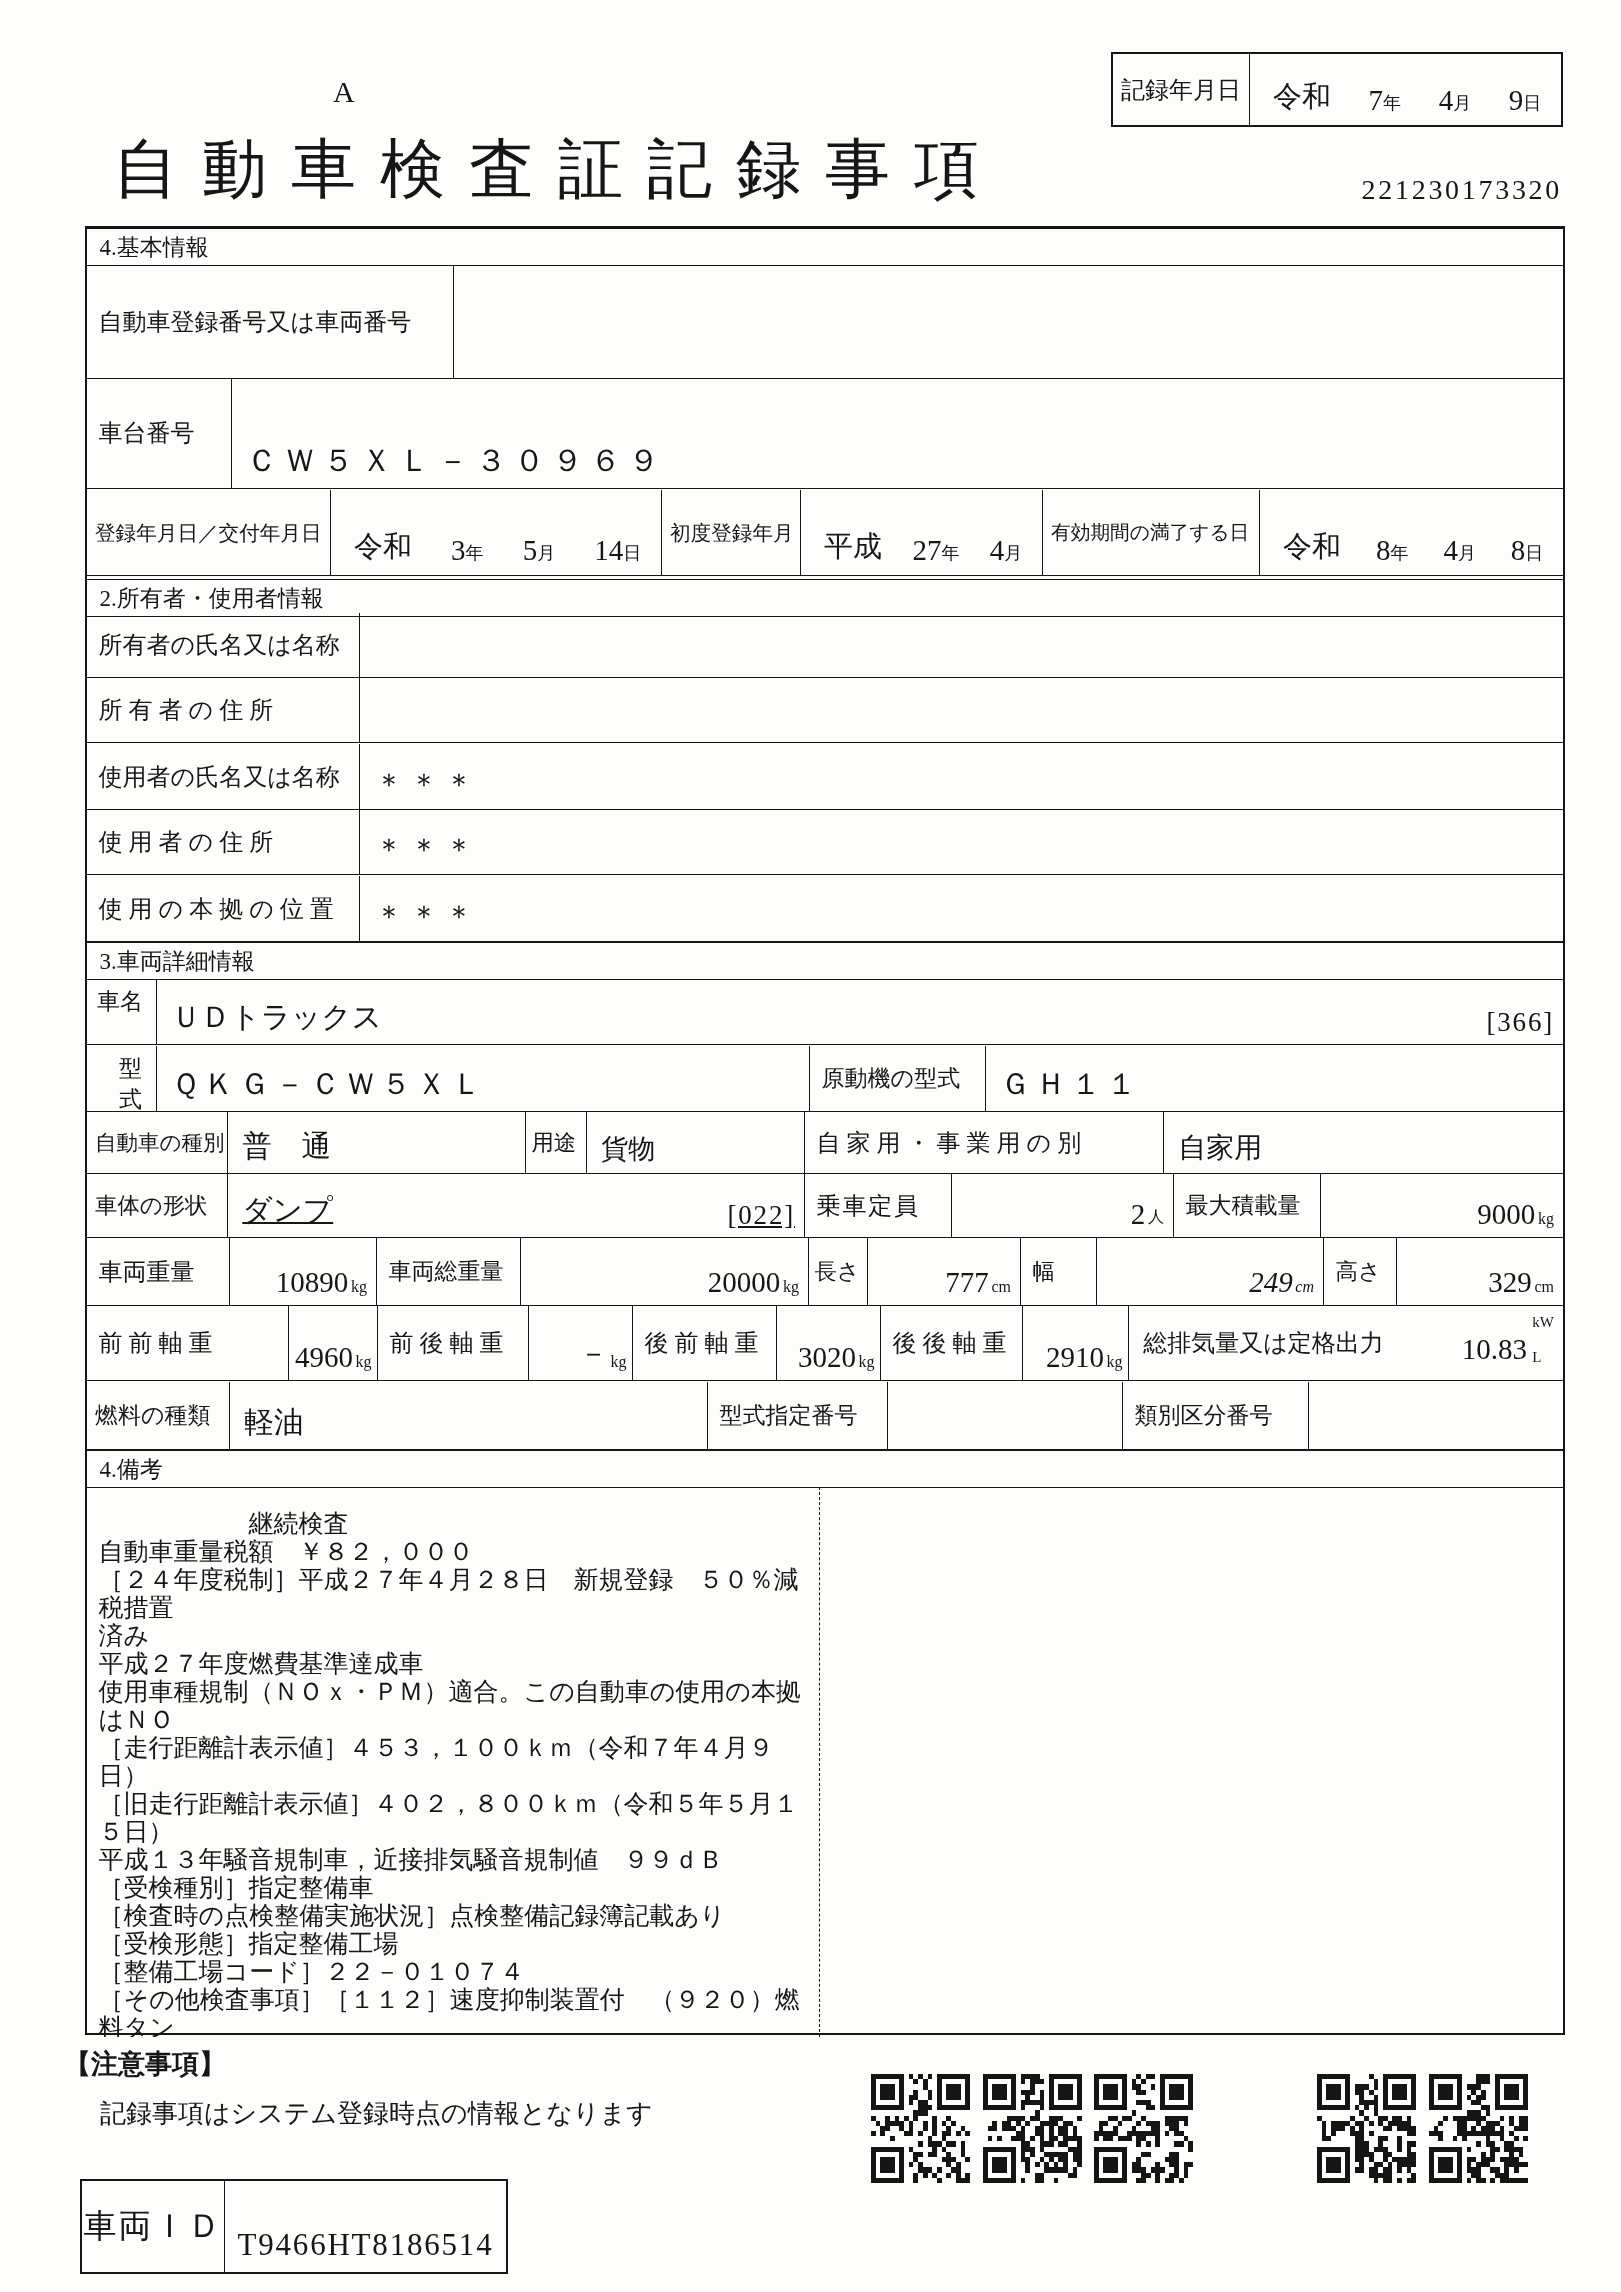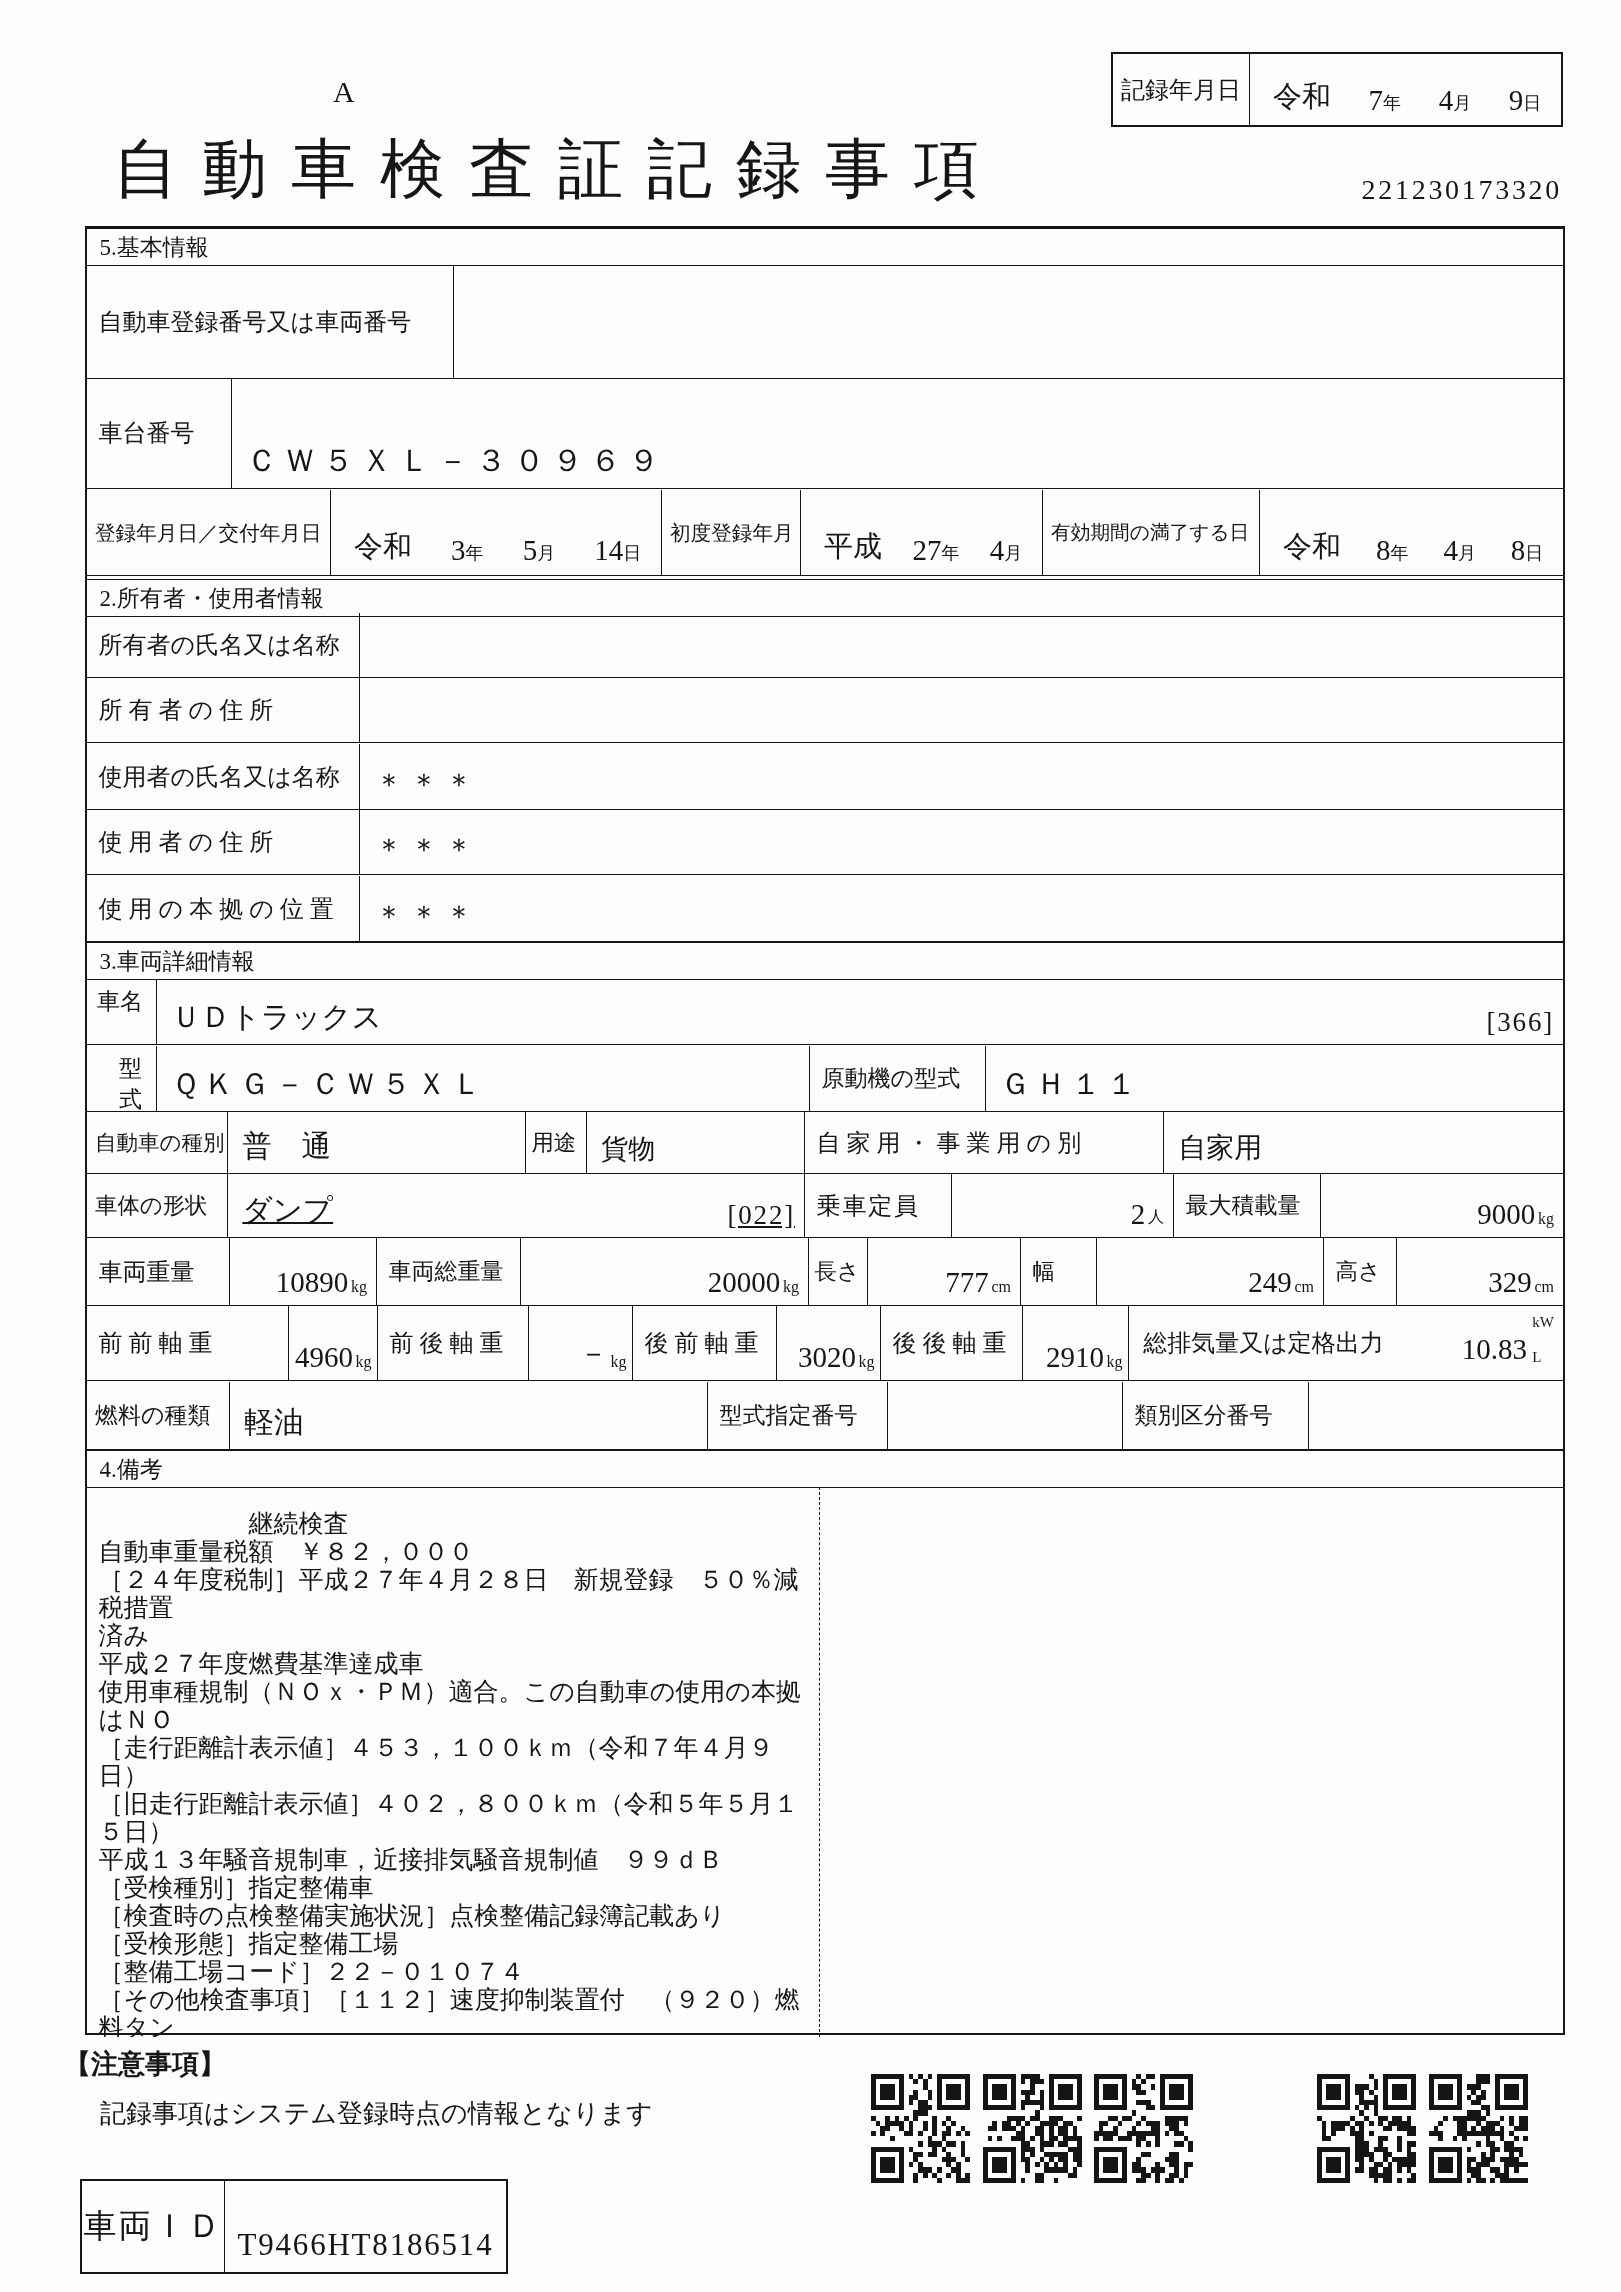--- a/index.html
+++ b/index.html
@@ -75,21 +75,21 @@
         </span>
     </div>
   </div>
 
   <div class="abs page-mark" style="left:333px;top:75px;">A</div>
   <div class="abs doc-title" style="left:113px;top:125px;">自動車検査証記録事項</div>
   <div class="abs serial" style="left:1249px;top:174px;width:313px;">221230173320</div>
 
   <div class="abs doc-table" style="left:85px;top:226px;width:1480px;height:1809px;">
 
-    <div class="strip band" style="top:0;height:38px;">5.基本情報</div>
+    <div class="strip band" style="top:0;height:38px;">4.基本情報</div>
 
     <div class="strip" style="top:38px;height:113px;">
       <div class="cell lab" style="width:367px;">自動車登録番号又は車両番号</div>
       <div class="cell end val-bl" style="flex:1;"></div>
     </div>
 
     <div class="strip" style="top:150px;height:111px;">
       <div class="cell lab" style="width:145px;">車台番号</div>
       <div class="cell end val-bl sp8" style="flex:1;font-size:31px;">ＣＷ５ＸＬ－３０９６９</div>
     </div>
@@ -218,21 +218,21 @@
       <div class="cell val-br" style="width:288px;">
         <span class="num">20000</span>
           <span class="unit">kg</span>
       </div>
       <div class="cell lab" style="width:59px;font-size:22.4px;padding-left:5.4px;">長さ</div>
       <div class="cell val-br" style="width:153px;">
         <span class="num">777</span>
           <span class="unit">cm</span>
       </div>
       <div class="cell lab" style="width:76px;font-size:22.4px;">幅</div>
-      <div class="cell val-br" style="width:227px;">
+      <div class="cell val-br" style="width:227px;font-style:italic;">
         <span class="num">249</span>
           <span class="unit">cm</span>
       </div>
       <div class="cell lab" style="width:73px;font-size:22.4px;">高さ</div>
       <div class="cell end val-br" style="flex:1;">
         <span class="num">329</span>
           <span class="unit">cm</span>
       </div>
     </div>
 

